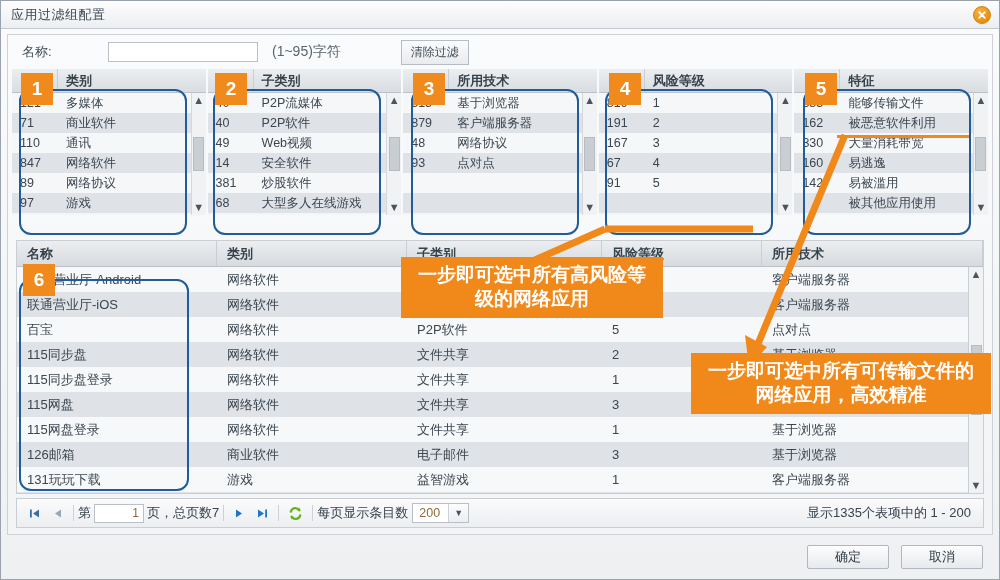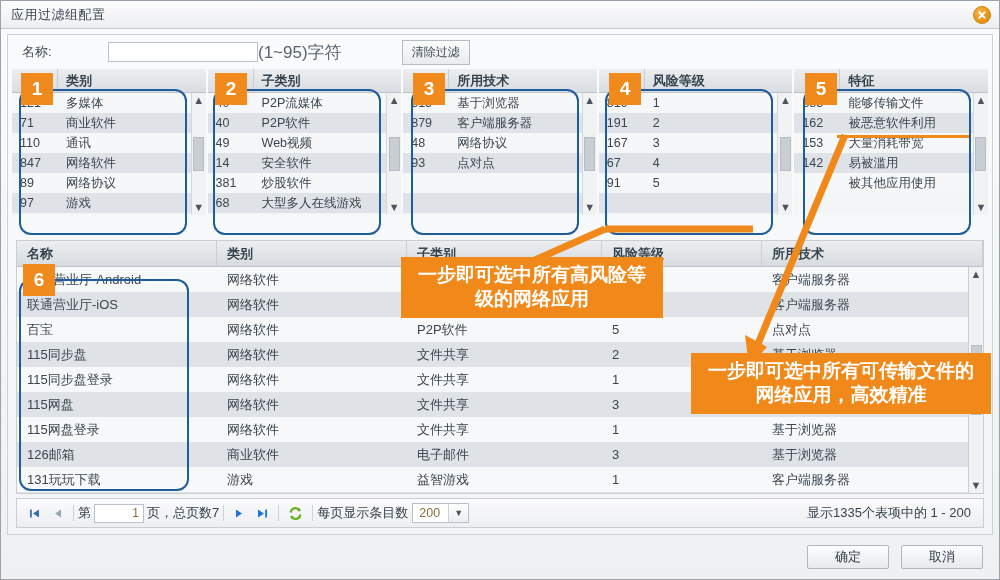--- a/index.html
+++ b/index.html
@@ -52,21 +52,21 @@
     height: 34px; padding: 0 0 0 14px;
   }
   .namerow .label { font-size: 13px; color: #3f4b55; width: 86px; }
   .name-input {
     width: 150px; height: 20px;
     border: 1px solid #b9c0c7;
     background: #ffffff;
     font-size: 12px; padding: 0 4px;
     color: #333;
   }
-  .hint { font-size: 17px; color: #5a646e; }
+  .hint { font-size: 14px; color: #5a646e; margin-left: 14px; }
   .clear-filter {
     margin-left: 60px;
     font-size: 12px; color: #3f4b55;
     background: linear-gradient(#fbfbfc, #e9ebee);
     border: 1px solid #b5bcc3; border-radius: 0;
     padding: 3px 9px; cursor: pointer;
   }
 
   
   .filters {
@@ -421,22 +421,26 @@
           <div class="flist">
             <div class="frow">
                 <span class="c1">383</span>
                 <span class="c2">能够传输文件</span>
               </div>
             <div class="frow">
                 <span class="c1">162</span>
                 <span class="c2">被恶意软件利用</span>
               </div>
             <div class="frow">
-                <span class="c1">153</span>
+                <span class="c1">330</span>
                 <span class="c2">大量消耗带宽</span>
+              </div>
+            <div class="frow">
+                <span class="c1">160</span>
+                <span class="c2">易逃逸</span>
               </div>
             <div class="frow">
                 <span class="c1">142</span>
                 <span class="c2">易被滥用</span>
               </div>
             <div class="frow">
                 <span class="c1"></span>
                 <span class="c2">被其他应用使用</span>
               </div>
           </div>

